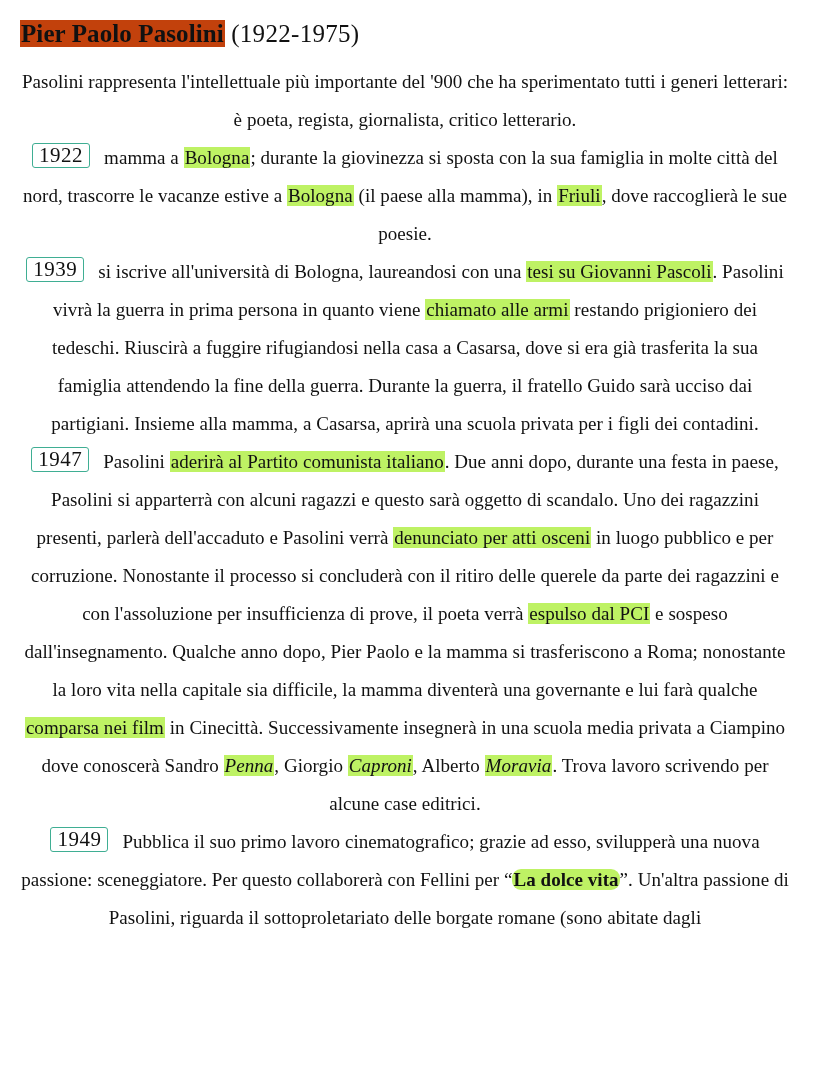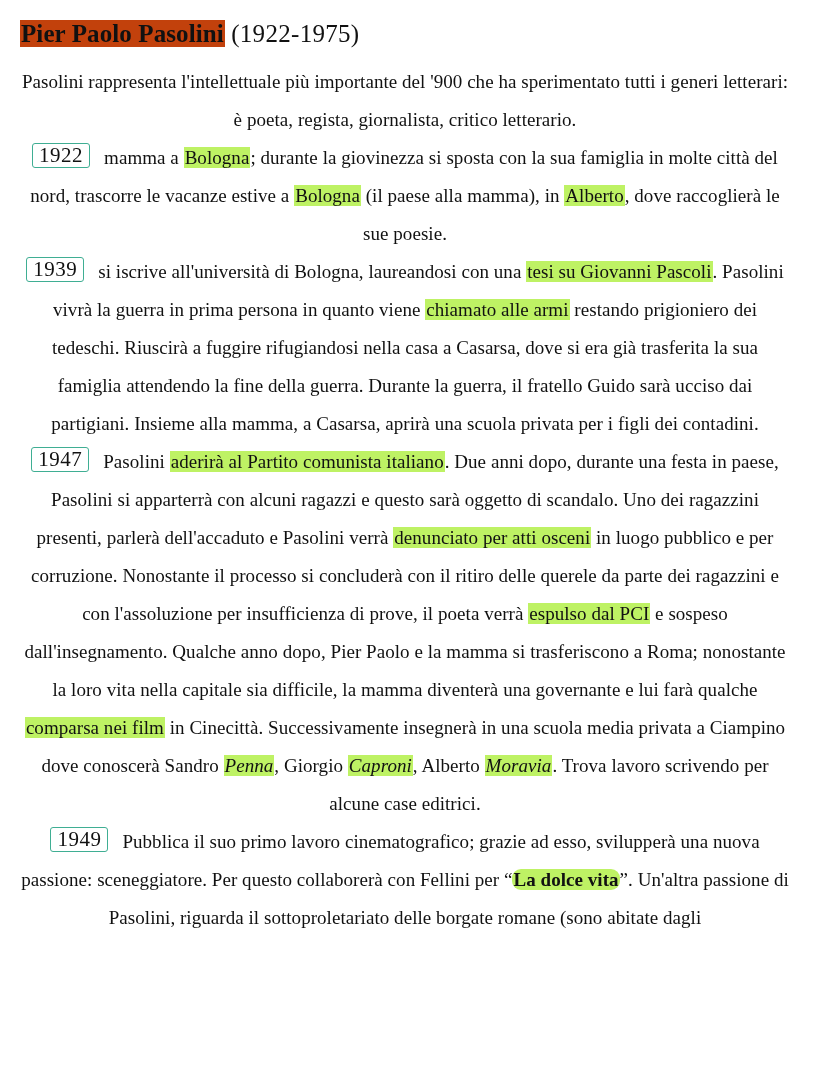--- a/index.html
+++ b/index.html
@@ -78,19 +78,19 @@
 
 <div class="page">
 
   <h1 class="title">
     <span class="hl-name">Pier Paolo Pasolini</span><span> </span><span class="dates">(1922-1975)</span>
   </h1>
 
   <p class="para">Pasolini rappresenta l'intellettuale più importante del '900 che ha sperimentato tutti i generi letterari: è poeta, regista, giornalista, critico letterario.</p>
 
   <div id="entries">
-      <p class="para year-block"><span class="yearbox">1922</span><span>mamma a </span><span class="hl">Bologna</span><span>; durante la giovinezza si sposta con la sua famiglia in molte città del nord, trascorre le vacanze estive a </span><span class="hl">Bologna</span><span> (il paese alla mamma), in </span><span class="hl">Alberto</span><span>, dove raccoglierà le sue poesie.</span></p>
+      <p class="para year-block"><span class="yearbox">1922</span><span>mamma a </span><span class="hl">Bologna</span><span>; durante la giovinezza si sposta con la sua famiglia in molte città del nord, trascorre le vacanze estive a </span><span class="hl">Bologna</span><span> (il paese alla mamma), in </span><span class="hl">Friuli</span><span>, dove raccoglierà le sue poesie.</span></p>
       <p class="para year-block"><span class="yearbox">1939</span><span>si iscrive all'università di Bologna, laureandosi con una </span><span class="hl">tesi su Giovanni Pascoli</span><span>. Pasolini vivrà la guerra in prima persona in quanto viene </span><span class="hl">chiamato alle armi</span><span> restando prigioniero dei tedeschi. Riuscirà a fuggire rifugiandosi nella casa a Casarsa, dove si era già trasferita la sua famiglia attendendo la fine della guerra. Durante la guerra, il fratello Guido sarà ucciso dai partigiani. Insieme alla mamma, a Casarsa, aprirà una scuola privata per i figli dei contadini.</span></p>
       <p class="para year-block"><span class="yearbox">1947</span><span>Pasolini </span><span class="hl">aderirà al Partito comunista italiano</span><span>. Due anni dopo, durante una festa in paese, Pasolini si apparterrà con alcuni ragazzi e questo sarà oggetto di scandalo. Uno dei ragazzini presenti, parlerà dell'accaduto e Pasolini verrà </span><span class="hl">denunciato per atti osceni</span><span> in luogo pubblico e per corruzione. Nonostante il processo si concluderà con il ritiro delle querele da parte dei ragazzini e con l'assoluzione per insufficienza di prove, il poeta verrà </span><span class="hl">espulso dal PCI</span><span> e sospeso dall'insegnamento. Qualche anno dopo, Pier Paolo e la mamma si trasferiscono a Roma; nonostante la loro vita nella capitale sia difficile, la mamma diventerà una governante e lui farà qualche </span><span class="hl">comparsa nei film</span><span> in Cinecittà. Successivamente insegnerà in una scuola media privata a Ciampino dove conoscerà Sandro </span><span class="hl ital">Penna</span><span>, Giorgio </span><span class="hl ital">Caproni</span><span>, Alberto </span><span class="hl ital">Moravia</span><span>. Trova lavoro scrivendo per alcune case editrici.</span></p>
       <p class="para year-block"><span class="yearbox">1949</span><span>Pubblica il suo primo lavoro cinematografico; grazie ad esso, svilupperà una nuova passione: sceneggiatore. Per questo collaborerà con Fellini per “</span><span class="hl bold">La dolce vita</span><span>”. Un'altra passione di Pasolini, riguarda il sottoproletariato delle borgate romane (sono abitate dagli</span></p>
     </div>
 
 </div>
 
 </body></html>

